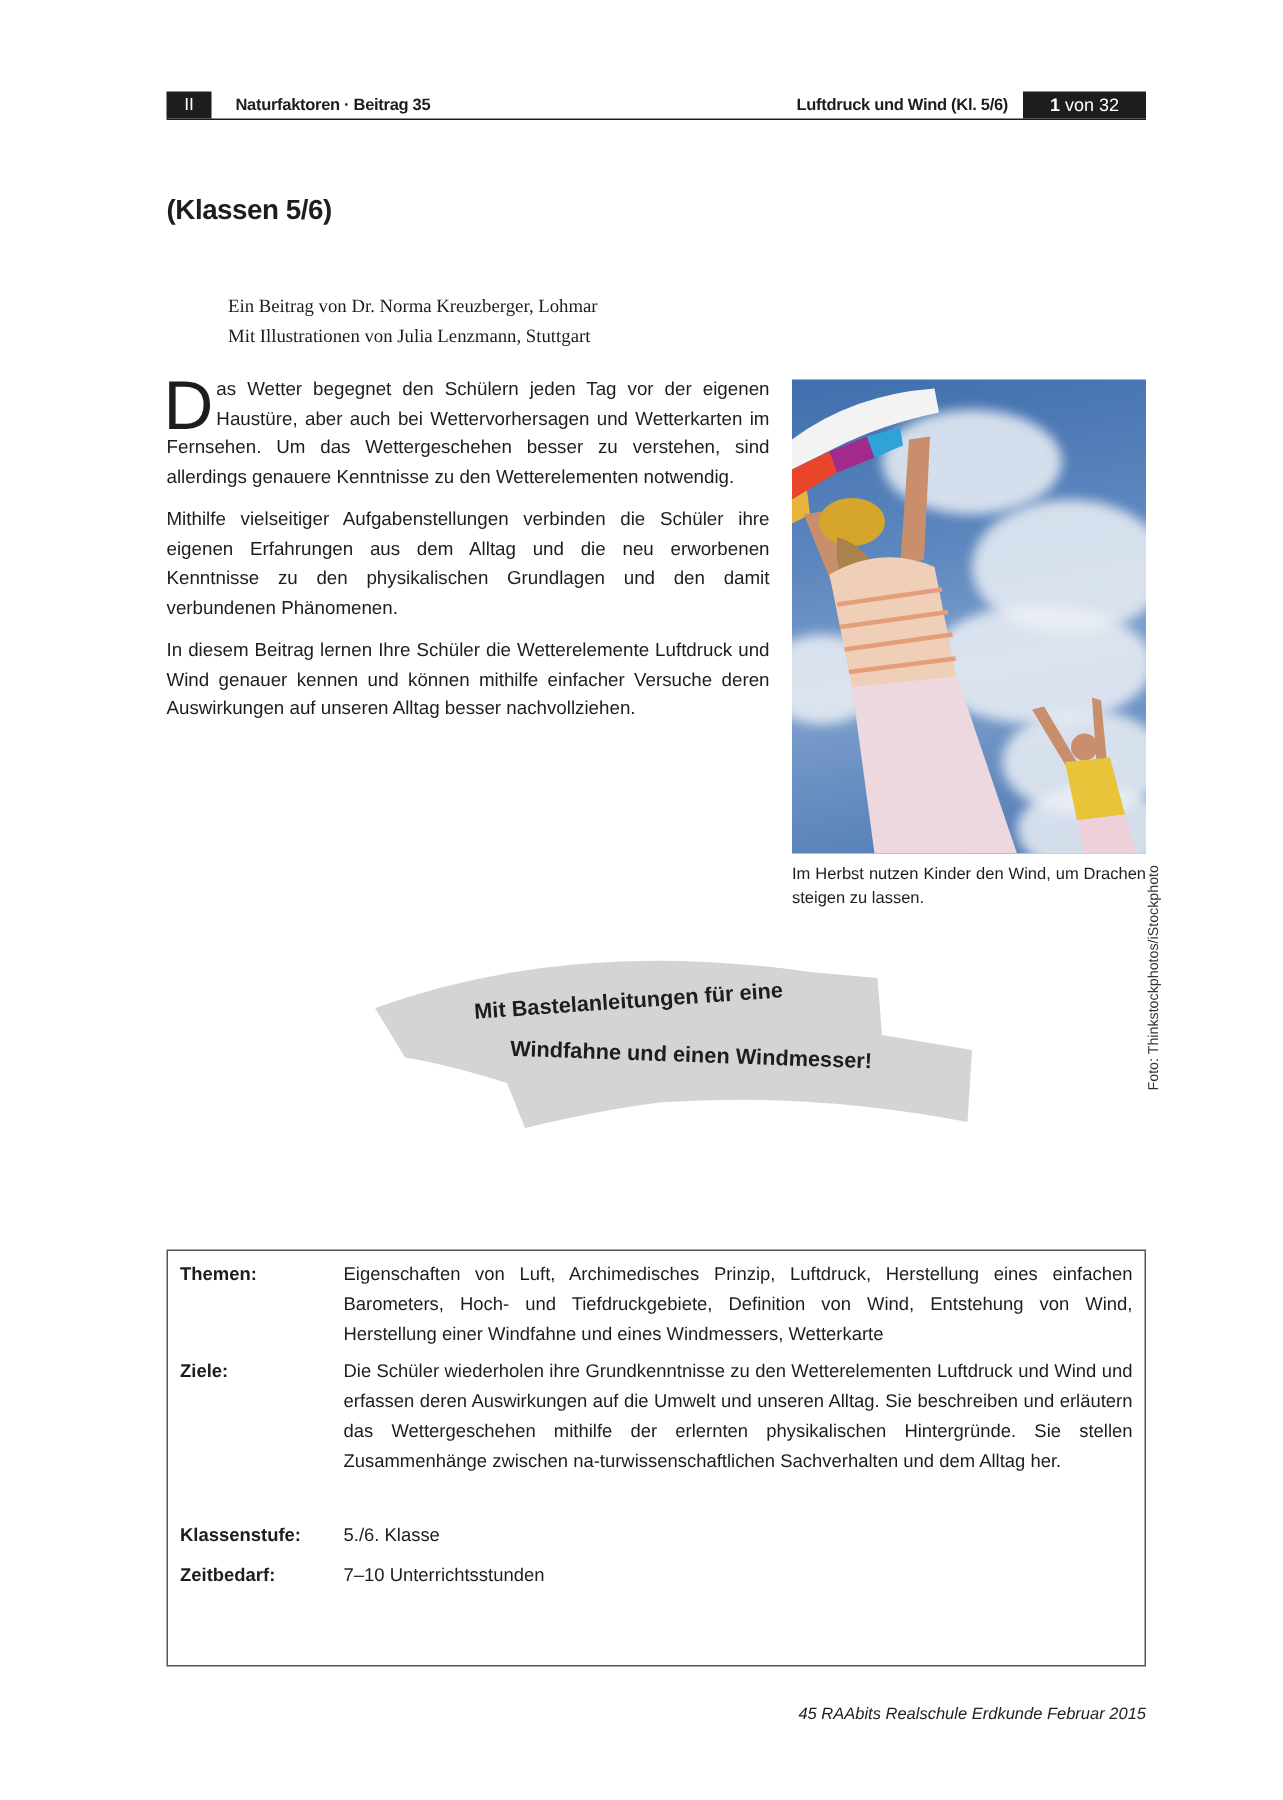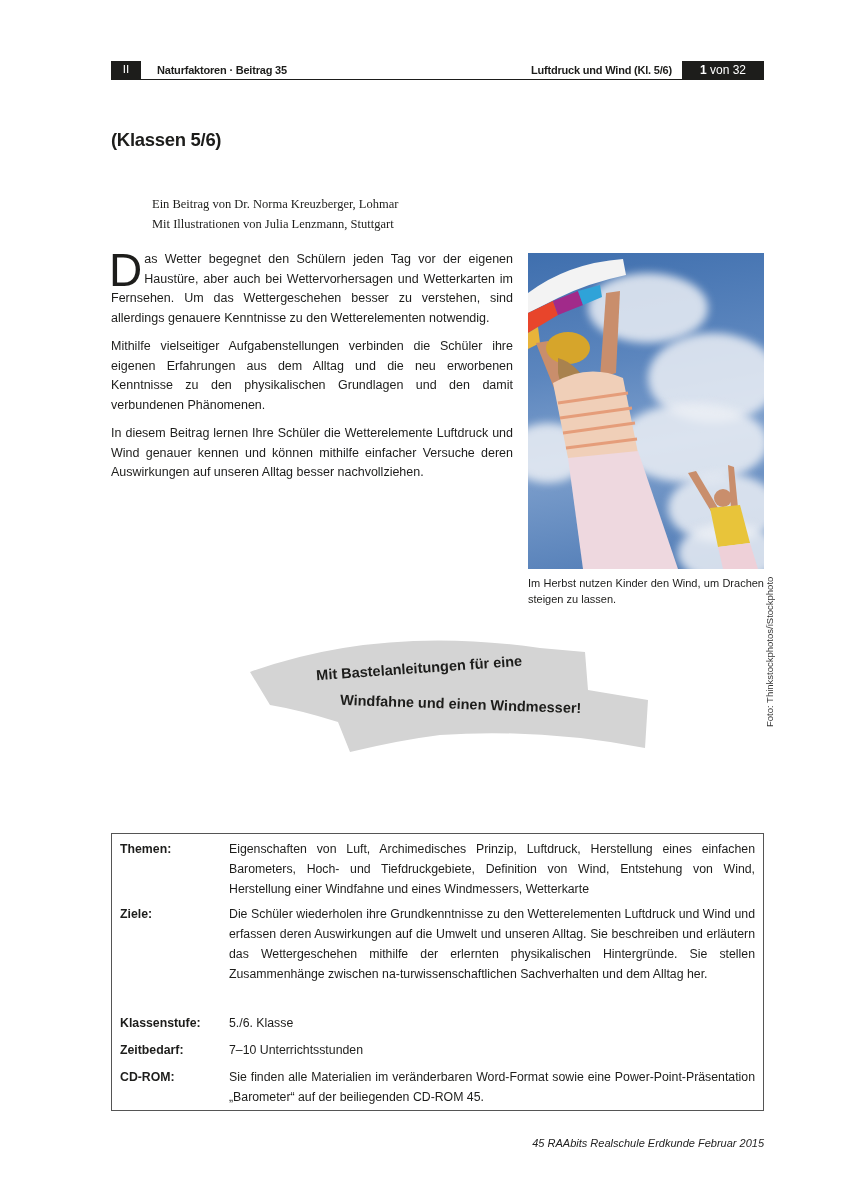--- a/index.html
+++ b/index.html
@@ -137,19 +137,15 @@
     <span class="info-value">Die Schüler wiederholen ihre Grundkenntnisse zu den Wetterelementen Luftdruck und Wind und erfassen deren Auswirkungen auf die Umwelt und unseren Alltag. Sie beschreiben und erläutern das Wettergeschehen mithilfe der erlernten physikalischen Hintergründe. Sie stellen Zusammenhänge zwischen na-turwissenschaftlichen Sachverhalten und dem Alltag her.</span>
   </div>
   <div class="info-row" style="top:179px;height:22px;">
     <span class="info-label">Klassenstufe:</span>
     <span class="info-value">5./6. Klasse</span>
   </div>
   <div class="info-row" style="top:206px;height:22px;">
     <span class="info-label">Zeitbedarf:</span>
     <span class="info-value">7–10 Unterrichtsstunden</span>
   </div>
-  <div class="info-row" style="top:233px;height:42px;">
-    <span class="info-label">CD-ROM:</span>
-    <span class="info-value">Sie finden alle Materialien im veränderbaren Word-Format sowie eine Power-Point-Präsentation „Barometer“ auf der beiliegenden CD-ROM 45.</span>
-  </div>
 </div>
 
 <div class="footer">45 RAAbits Realschule Erdkunde Februar 2015</div>
 
 </body></html>

